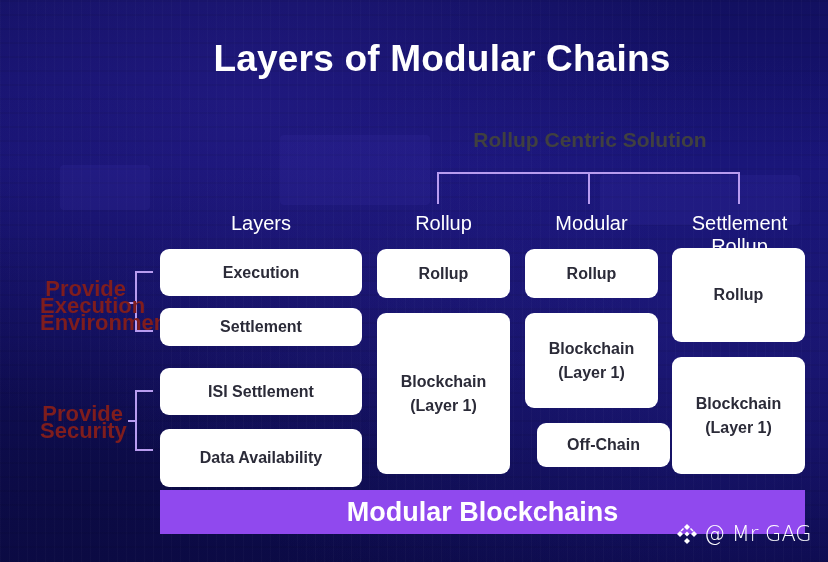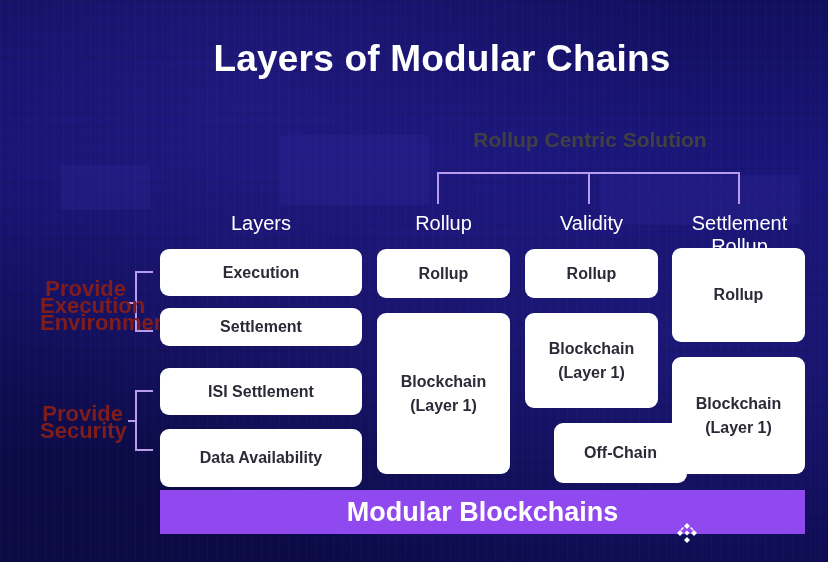--- a/index.html
+++ b/index.html
@@ -72,42 +72,42 @@
 
     <path d="M153 272 H136 V331 H153"></path>
     <path d="M136 303 H128"></path>
     <path d="M153 391 H136 V450 H153"></path>
     <path d="M136 421 H128"></path>
   </g>
 </svg>
 
 <div class="col-head" style="left:160px;width:202px;">Layers</div>
 <div class="col-head" style="left:377px;width:133px;">Rollup</div>
-<div class="col-head" style="left:525px;width:133px;">Validity</div>
+<div class="col-head" style="left:525px;width:133px;">Modular</div>
 <div class="col-head" style="left:662px;width:155px;">Settlement Rollup</div>
 
 <div class="side-label" style="left:40px;top:280px;width:86px;white-space:pre-line;">Provide
 Execution
 Environment</div>
 <div class="side-label" style="left:40px;top:405px;width:83px;white-space:pre-line;">Provide
 Security</div>
 
 <div class="box" style="left:160px;top:249px;width:202px;height:47px;">Execution</div>
 <div class="box" style="left:160px;top:308px;width:202px;height:38px;">Settlement</div>
 <div class="box" style="left:160px;top:368px;width:202px;height:47px;">ISI Settlement</div>
 <div class="box" style="left:160px;top:429px;width:202px;height:58px;">Data Availability</div>
 
 <div class="box" style="left:377px;top:249px;width:133px;height:49px;">Rollup</div>
 <div class="box" style="left:377px;top:313px;width:133px;height:161px;white-space:pre-line;">Blockchain
 (Layer 1)</div>
 
 <div class="box" style="left:525px;top:249px;width:133px;height:49px;">Rollup</div>
 <div class="box" style="left:525px;top:313px;width:133px;height:95px;white-space:pre-line;">Blockchain
 (Layer 1)</div>
-<div class="box" style="left:554px;top:423px;width:133px;height:60px;">Off-Chain</div>
+<div class="box" style="left:537px;top:423px;width:133px;height:44px;">Off-Chain</div>
 
 <div class="box" style="left:672px;top:248px;width:133px;height:94px;">Rollup</div>
 <div class="box" style="left:672px;top:357px;width:133px;height:117px;white-space:pre-line;">Blockchain
 (Layer 1)</div>
 
 <div class="modular-bar">
   <span>Modular Blockchains</span>
 </div>
 
 <div class="watermark">
@@ -117,13 +117,14 @@
         <path d="M11 1 L14 4 L11 7 L8 4 Z"></path>
         <path d="M4 8 L7 11 L4 14 L1 11 Z"></path>
         <path d="M18 8 L21 11 L18 14 L15 11 Z"></path>
         <path d="M11 8.5 L13.5 11 L11 13.5 L8.5 11 Z"></path>
         <path d="M11 15 L14 18 L11 21 L8 18 Z"></path>
         <path d="M7 5 L8 6 L5.5 8.5 L4.5 7.5 Z"></path>
         <path d="M15 5 L14 6 L16.5 8.5 L17.5 7.5 Z"></path>
       </g>
     </svg>
   </span>
+  <span>@ Mr GAG</span>
 </div>
 
 </body></html>

